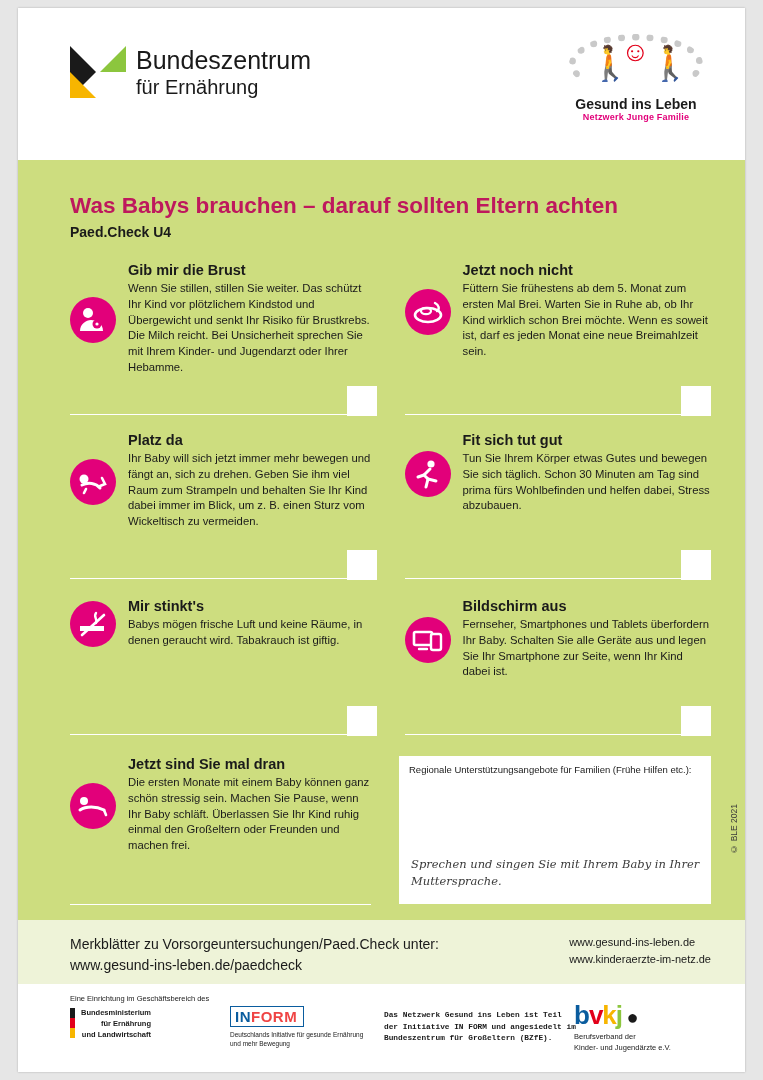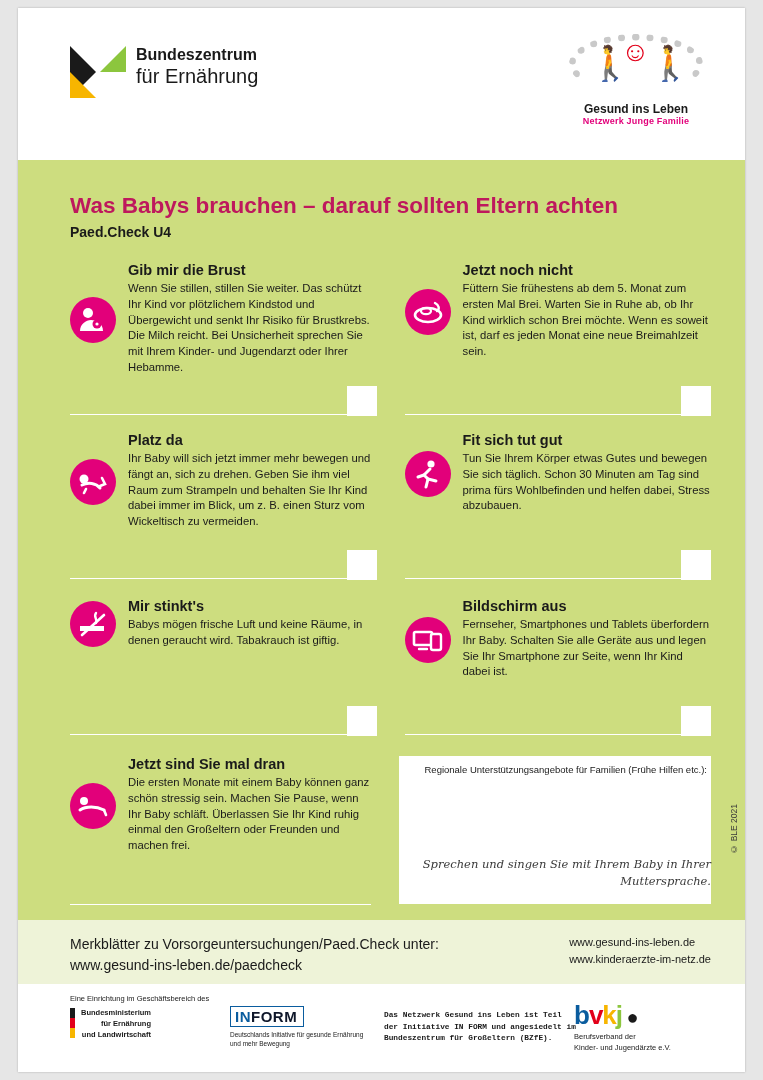--- a/index.html
+++ b/index.html
@@ -70,22 +70,22 @@
   }
   .tri.yellow {
     border-top: 26px solid transparent;
     border-left: 26px solid #f7b500;
     left: 0; top: 26px;
   }
   .bzfe-text {
     line-height: 1.18;
   }
   .bzfe-text .l1 {
-    font-size: 16px;
-    font-weight: bold;
+    font-size: 25px;
+    font-weight: normal;
     color: #1a1a1a;
   }
   .bzfe-text .l2 {
     font-size: 20px;
     color: #1a1a1a;
   }
   .logo-gil {
     position: absolute;
     right: 34px;
     top: 24px;
@@ -109,24 +109,24 @@
   }
   .gil-person {
     position: absolute;
     font-size: 34px;
     line-height: 1;
   }
   .gil-person.p1 { left: 28px; top: 14px; color: #1a1a1a; }
   .gil-person.p2 { left: 60px; top: 6px; color: #e2001a; font-size: 28px;}
   .gil-person.p3 { left: 88px; top: 14px; color: #f5a300; }
   .gil-title {
-    font-size: 12px;
-    font-weight: bold;
-    color: #1a1a1a;
-    margin-top: 8px;
+    font-size: 14px;
+    font-weight: bold;
+    color: #1a1a1a;
+    margin-top: 2px;
   }
   .gil-sub {
     font-size: 9px;
     font-weight: bold;
     color: #e2007a;
     letter-spacing: 0.2px;
   }
 
   
   .body-green {
@@ -206,22 +206,21 @@
     width: 100%;
     border-top: 1px solid #ffffff;
   }
 
   .notes-box {
     position: relative;
     width: 312px;
     height: 148px;
     background: #ffffff;
     box-sizing: border-box;
-    padding: 8px 4px;
-    text-align: right;
+    padding: 8px 10px;
   }
   .notes-label {
     font-size: 9.5px;
     color: #1a1a1a;
   }
   .notes-hand {
     position: absolute;
     left: 12px;
     bottom: 14px;
     font-family: "DejaVu Serif", serif;
@@ -303,21 +302,21 @@
   }
   .inform-logo {
     font-size: 15px;
     font-weight: bold;
     color: #0a5c9e;
     letter-spacing: 0.5px;
     border: 1.5px solid #0a5c9e;
     display: inline-block;
     padding: 1px 6px 1px 4px;
   }
-  .inform-logo .n { color: #0f172a; }
+  .inform-logo .n { color: #ef4444; }
   .inform-text {
     font-size: 6.5px;
     line-height: 1.45;
     color: #1a1a1a;
     margin-top: 3px;
   }
   .network-text {
     position: absolute;
     left: 366px;
     top: 26px;

